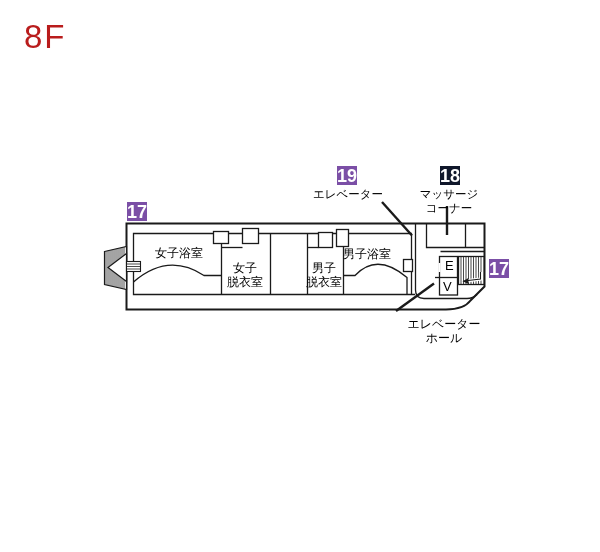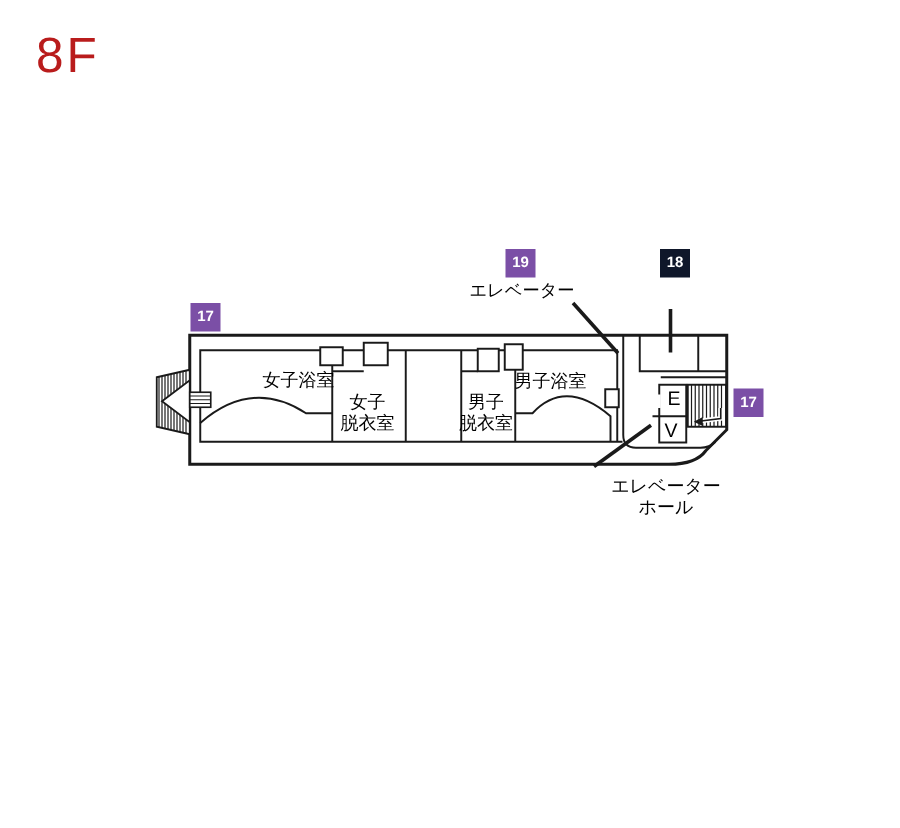--- a/index.html
+++ b/index.html
@@ -6,21 +6,21 @@
   .stage{
     position:relative;width:600px;height:552px;background:#ffffff;overflow:hidden;
     font-family:"Liberation Sans","DejaVu Sans",sans-serif;color:#000;
   }
   .title{
     position:absolute;left:24px;top:20px;font-size:33px;letter-spacing:2px;
     font-weight:400;color:#b91c1c;line-height:1;
   }
   .badge{
     position:absolute;width:20px;height:19px;background:#7B4FA6;color:#fff;
-    font-size:10px;font-weight:bold;display:flex;align-items:center;justify-content:center;
+    font-size:18px;font-weight:bold;display:flex;align-items:center;justify-content:center;
     line-height:1;
   }
   .lbl{
     position:absolute;transform:translateX(-50%);text-align:center;color:#000;
     white-space:nowrap;line-height:1.18;
   }
   .lbl-s{font-size:11.5px;}
   .lbl-m{font-size:12px;}
   .lbl-ev{font-size:13px;transform:none;}
   svg{position:absolute;left:0;top:0;}
@@ -93,26 +93,30 @@
     <path d="M447,206 L447,235" stroke="#1A1A1A" stroke-width="2.4" fill="none"></path>
     <path d="M396,311 L434,283.5" stroke="#1A1A1A" stroke-width="2.4" fill="none"></path>
   </svg>
 
   <div class="badge" style="left: 127px; top: 202px; background: rgb(123, 79, 166); color: rgb(255, 255, 255);">17</div>
   <div class="badge" style="left: 337px; top: 166px; background: rgb(123, 79, 166); color: rgb(255, 255, 255);">19</div>
   <div class="badge" style="left: 440px; top: 166px; background: #0f172a; color: rgb(255, 255, 255);">18</div>
   <div class="badge" style="left: 489px; top: 259px; background: rgb(123, 79, 166); color: rgb(255, 255, 255);">17</div>
 
   <div class="lbl lbl-s" style="left:348px;top:188px;">エレベーター</div>
+  <div class="lbl lbl-s" style="left:449px;top:188px;">
+    <div>マッサージ</div>
+    <div>コーナー</div>
+  </div>
   <div class="lbl lbl-m" style="left:444px;top:317px;">
     <div>エレベーター</div>
     <div>ホール</div>
   </div>
 
-  <div class="lbl lbl-m" style="left:179px;top:246px;margin-left:20px;">女子浴室</div>
+  <div class="lbl lbl-m" style="left:179px;top:246px;">女子浴室</div>
   <div class="lbl lbl-m" style="left:245px;top:261px;">
     <div>女子</div>
     <div>脱衣室</div>
   </div>
   <div class="lbl lbl-m" style="left:324px;top:261px;">
     <div>男子</div>
     <div>脱衣室</div>
   </div>
   <div class="lbl lbl-m" style="left:367px;top:247px;">男子浴室</div>
 

